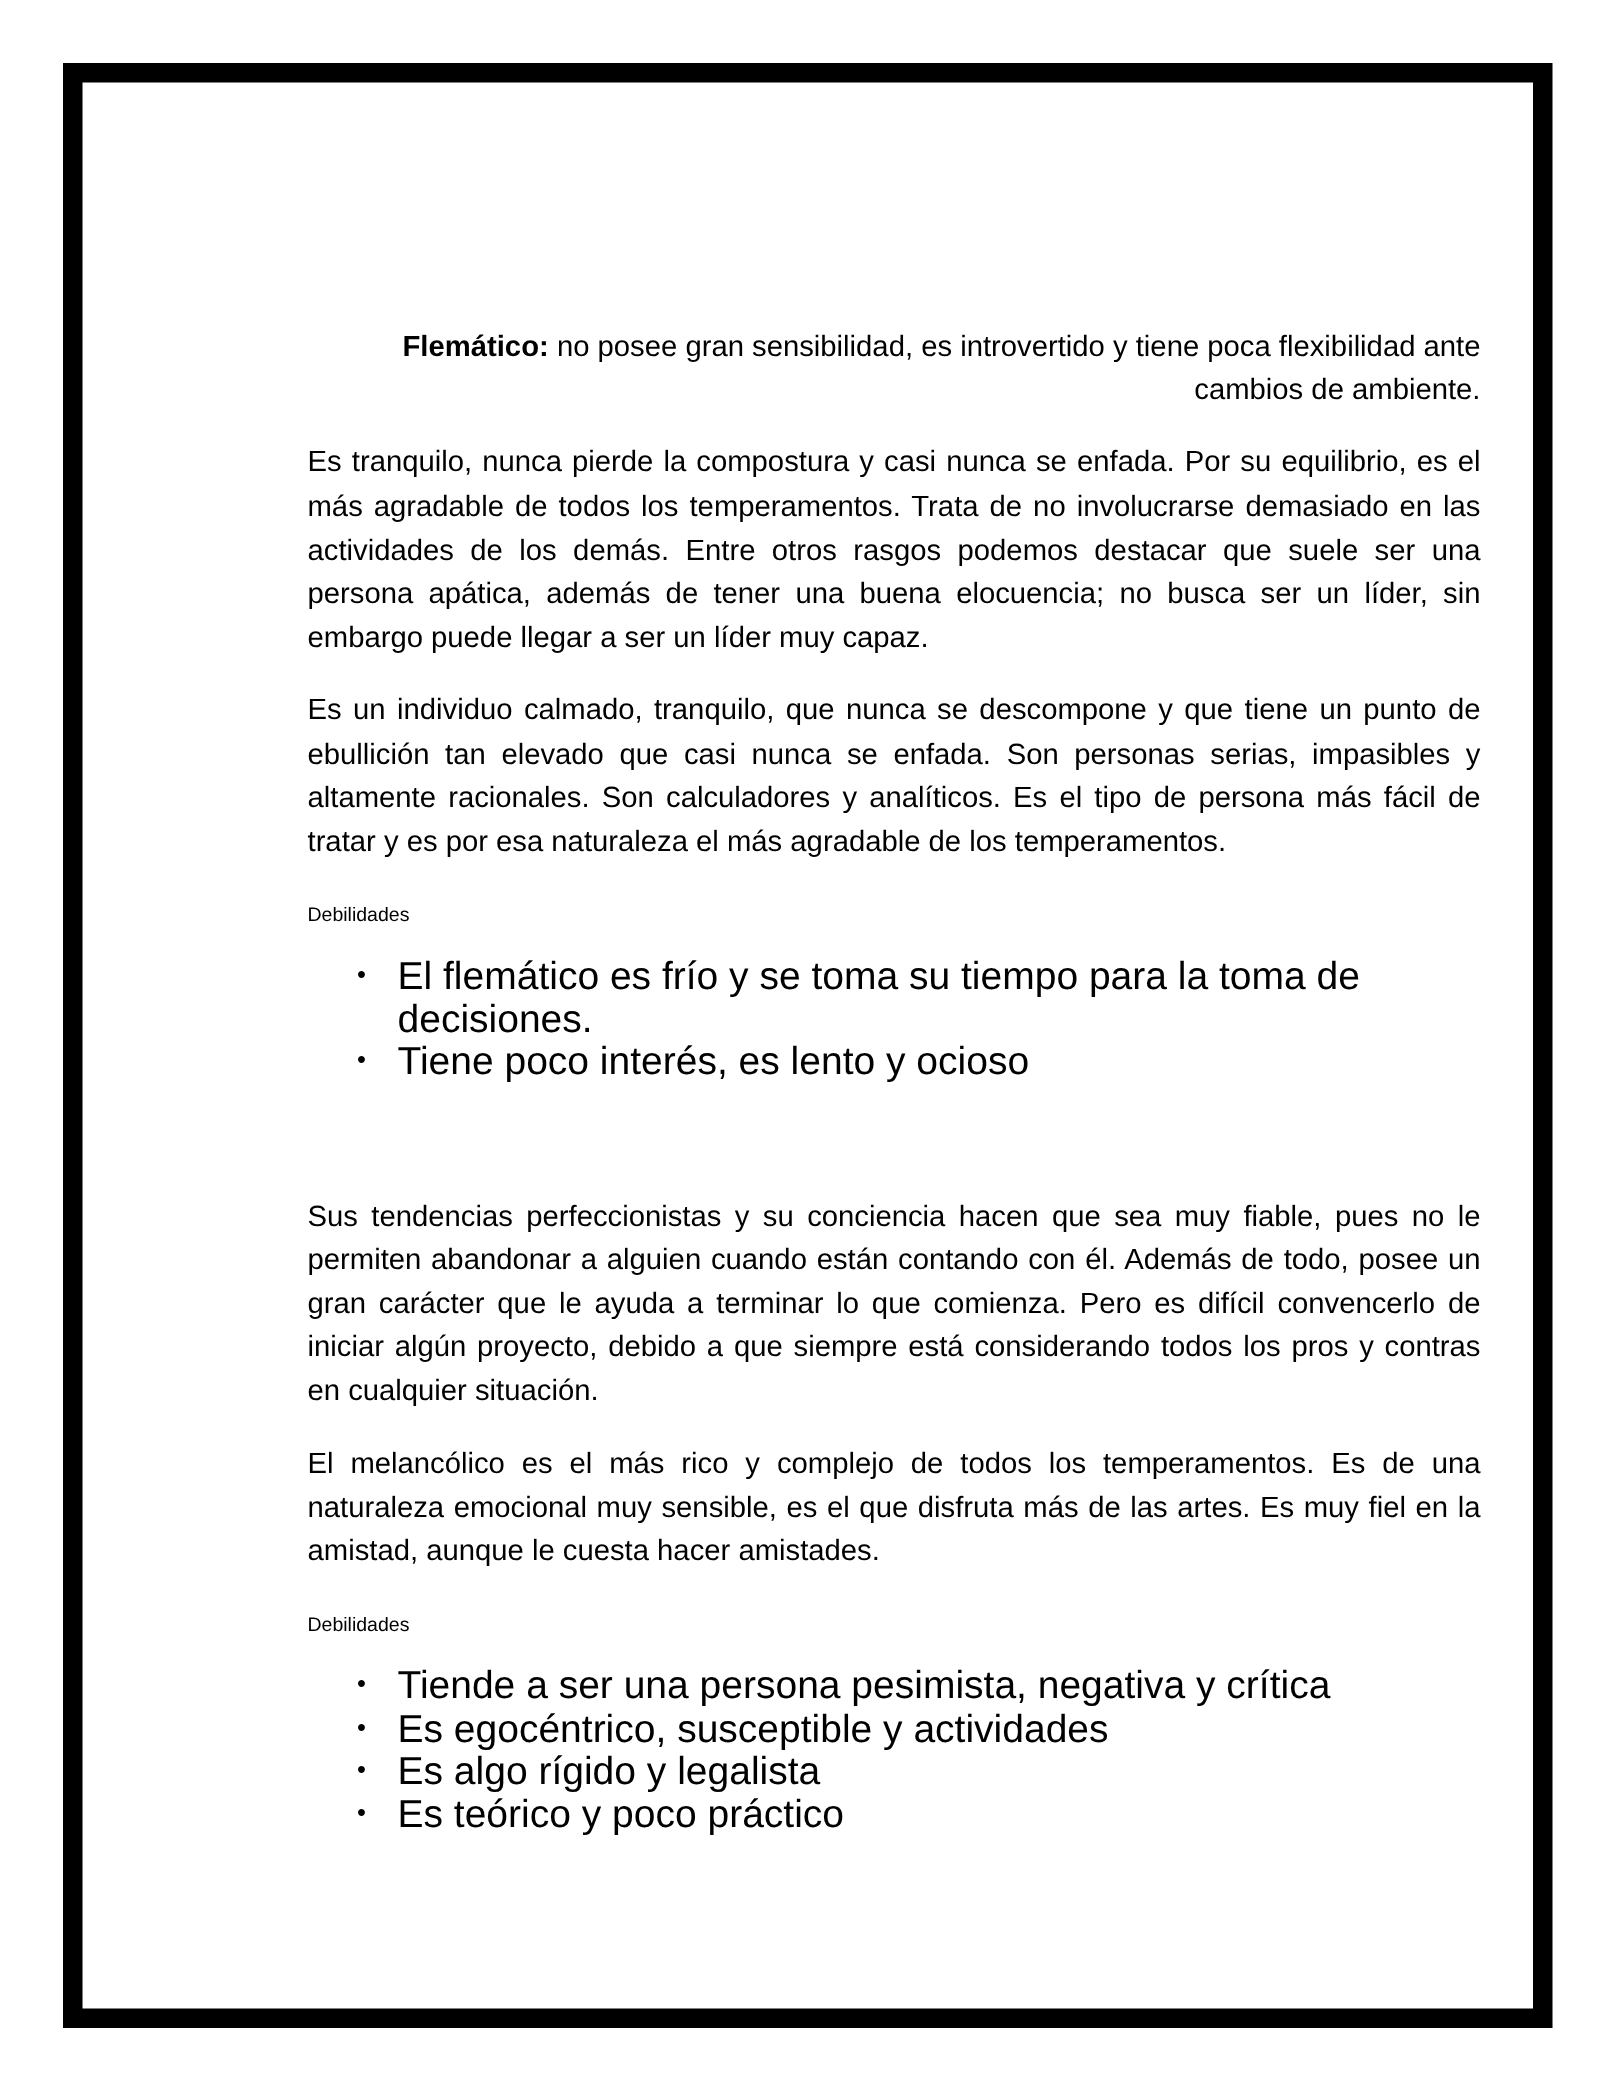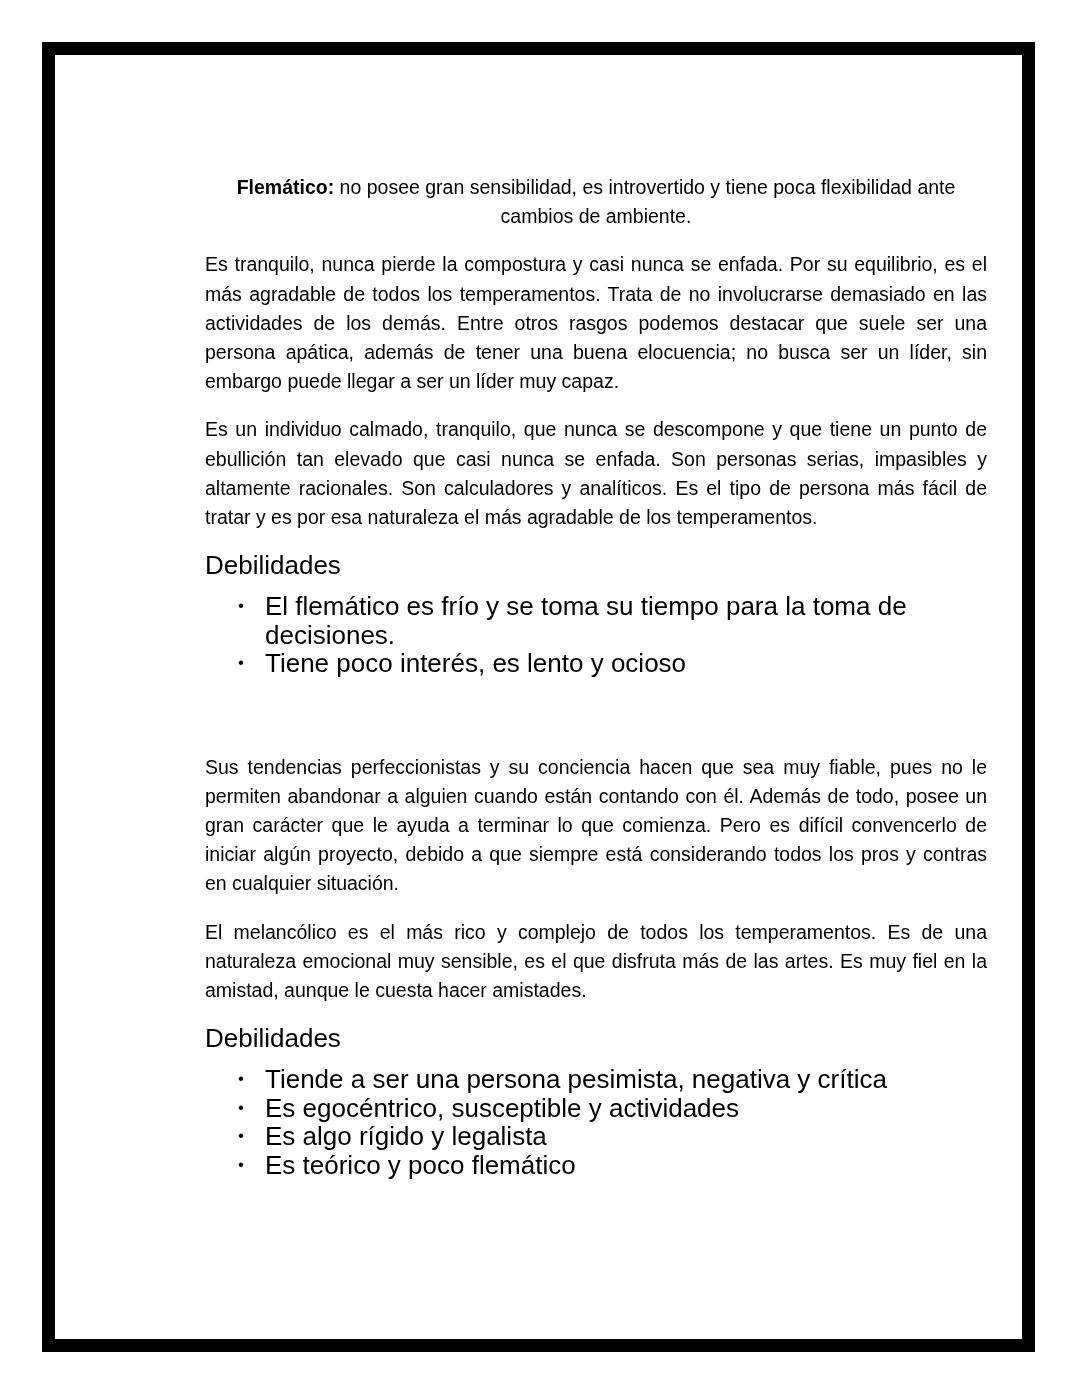--- a/index.html
+++ b/index.html
@@ -35,28 +35,29 @@
     margin: 0 0 19px 0;
     font-size: 19.5px;
     line-height: 29.2px;
     color: #000000;
     text-align: justify;
     text-justify: inter-word;
     -webkit-hyphens: none;
     hyphens: none;
   }
   p.para.lead {
-    text-align: center;
+    text-align: right;
+    margin-top: 44px;
   }
   p.para b {
     font-weight: bold;
   }
   p.heading {
     margin: 0 0 12px 0;
-    font-size: 26px;
+    font-size: 13px;
     line-height: 29.2px;
     color: #000000;
     text-align: left;
   }
   ul.bullets {
     margin: 0;
     padding: 0 0 0 0;
     list-style: none;
   }
   ul.bullets li {
@@ -111,19 +112,19 @@
         <p class="para">Sus tendencias perfeccionistas y su conciencia hacen que sea muy fiable, pues no le permiten abandonar a alguien cuando están contando con él. Además de todo, posee un gran carácter que le ayuda a terminar lo que comienza. Pero es difícil convencerlo de iniciar algún proyecto, debido a que siempre está considerando todos los pros y contras en cualquier situación.</p>
 
         <p class="para">El melancólico es el más rico y complejo de todos los temperamentos. Es de una naturaleza emocional muy sensible, es el que disfruta más de las artes. Es muy fiel en la amistad, aunque le cuesta hacer amistades.</p>
 
         <p class="heading">Debilidades</p>
 
         <ul class="bullets">
           <li>Tiende a ser una persona pesimista, negativa y crítica</li>
           <li>Es egocéntrico, susceptible y actividades</li>
           <li>Es algo rígido y legalista</li>
-          <li>Es teórico y poco flemático</li>
+          <li>Es teórico y poco práctico</li>
         </ul>
       </div>
 
     </div>
   </div>
 </div>
 
 </body></html>

